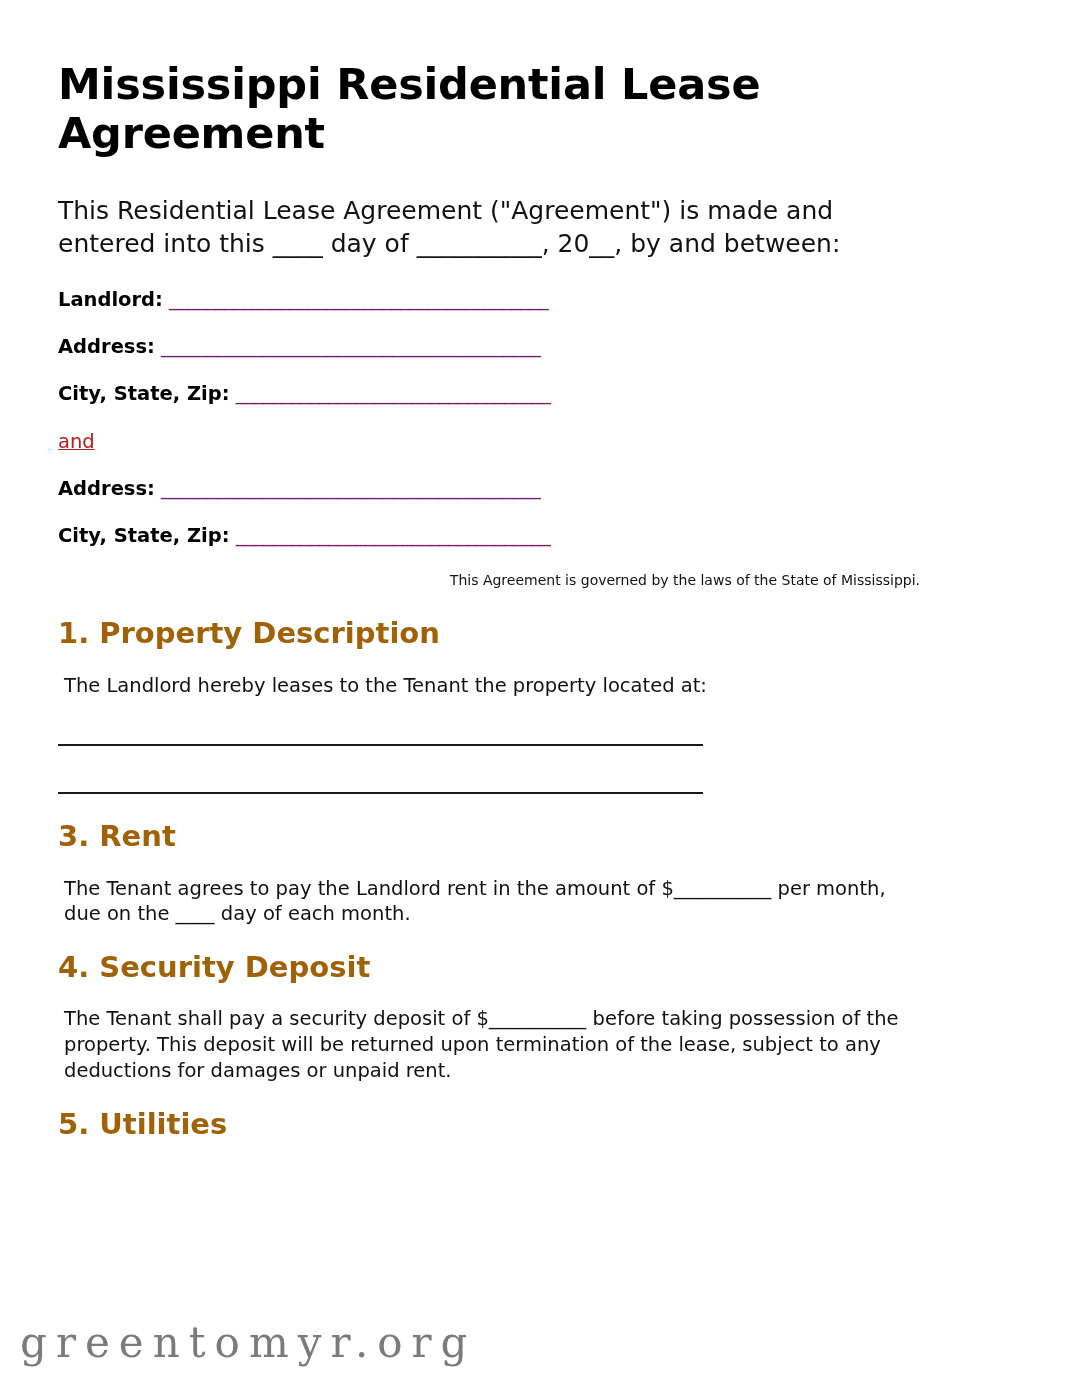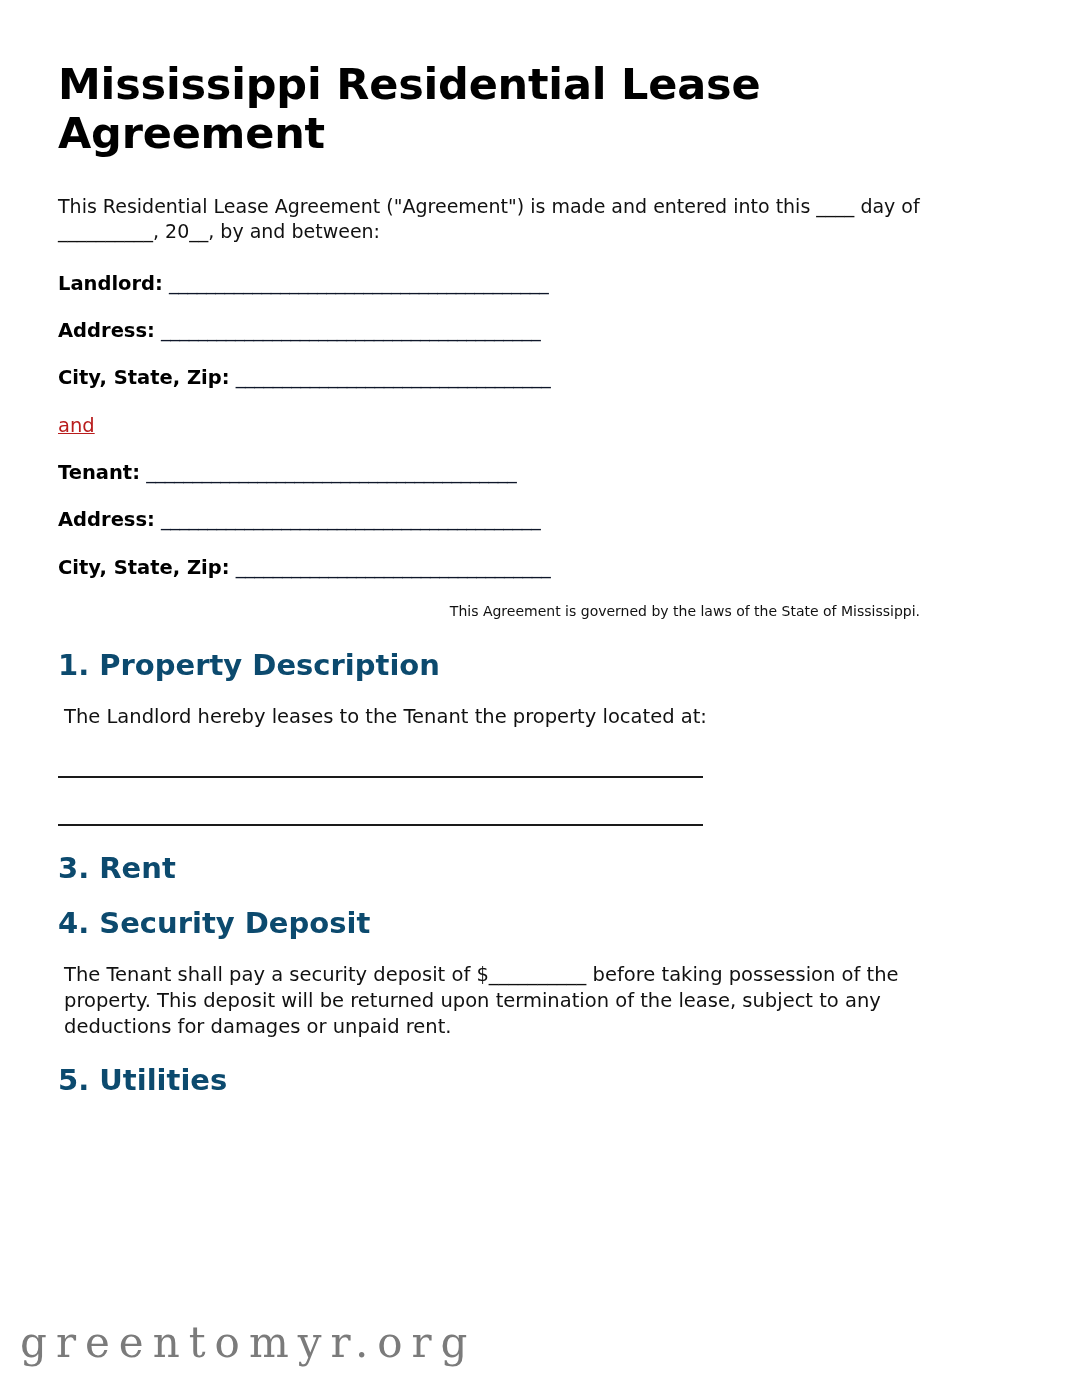--- a/index.html
+++ b/index.html
@@ -29,42 +29,42 @@
     font-size: 43px;
     font-weight: bold;
     line-height: 1.14;
     letter-spacing: -0.2px;
     margin: 0 0 36px 0;
     max-width: 720px;
     color: #000;
   }
 
   .intro-para {
-    font-size: 19px;
+    font-size: 25px;
     line-height: 1.33;
     margin: 0 0 26px 0;
     max-width: 952px;
     color: #111;
   }
 
   .field-row {
     font-size: 19.5px;
     line-height: 1.3;
     margin: 0 0 22px 0;
     white-space: nowrap;
     color: #111;
   }
   .field-label {
     font-weight: bold;
     color: #000;
     text-align: right;
   }
   .field-blank {
     letter-spacing: -0.5px;
-    color: #0f172a;
+    color: #701a75;
   }
 
   .plain-line {
     font-size: 19.5px;
     line-height: 1.3;
     margin: 0 0 22px 0;
     color: #b91c1c;
     text-decoration: underline;
   }
 
@@ -74,21 +74,21 @@
     margin: 0 0 28px 16px;
     color: #111;
     text-align: right;
   }
 
   .section-heading {
     font-size: 29px;
     font-weight: bold;
     line-height: 1.15;
     margin: 0 0 22px 0;
-    color: #0c4a6e;
+    color: #a16207;
   }
 
   .body-para {
     font-size: 19.5px;
     line-height: 1.32;
     margin: 0 0 24px 6px;
     max-width: 952px;
     color: #111;
   }
 
@@ -144,24 +144,20 @@
     <span class="field-blank">_________________________________________</span>
   </div>
 
   <div class="field-row">
     <span class="field-label">City, State, Zip:</span>
     <span class="field-blank">__________________________________</span>
   </div>
 
   <p class="plain-line">and</p>
 
-  <div class="field-row">
-    <span class="field-label">Tenant:</span>
-    <span class="field-blank">________________________________________</span>
-  </div>
 
   <div class="field-row">
     <span class="field-label">Address:</span>
     <span class="field-blank">_________________________________________</span>
   </div>
 
   <div class="field-row">
     <span class="field-label">City, State, Zip:</span>
     <span class="field-blank">__________________________________</span>
   </div>
@@ -173,20 +169,21 @@
     <p class="body-para">The Landlord hereby leases to the Tenant the property located at:</p>
     <div class="blank-lines">
       <div class="blank-line"></div>
       <div class="blank-line"></div>
     </div>
   </div>
 
 
   <div class="section-block">
     <h2 class="section-heading">3. Rent</h2>
+    <p class="body-para">The Tenant agrees to pay the Landlord rent in the amount of $__________ per month, due on the ____ day of each month.</p>
   </div>
 
   <div class="section-block">
     <h2 class="section-heading">4. Security Deposit</h2>
     <p class="body-para">The Tenant shall pay a security deposit of $__________ before taking possession of the property. This deposit will be returned upon termination of the lease, subject to any deductions for damages or unpaid rent.</p>
   </div>
 
   <div class="section-block">
     <h2 class="section-heading">5. Utilities</h2>
   </div>

